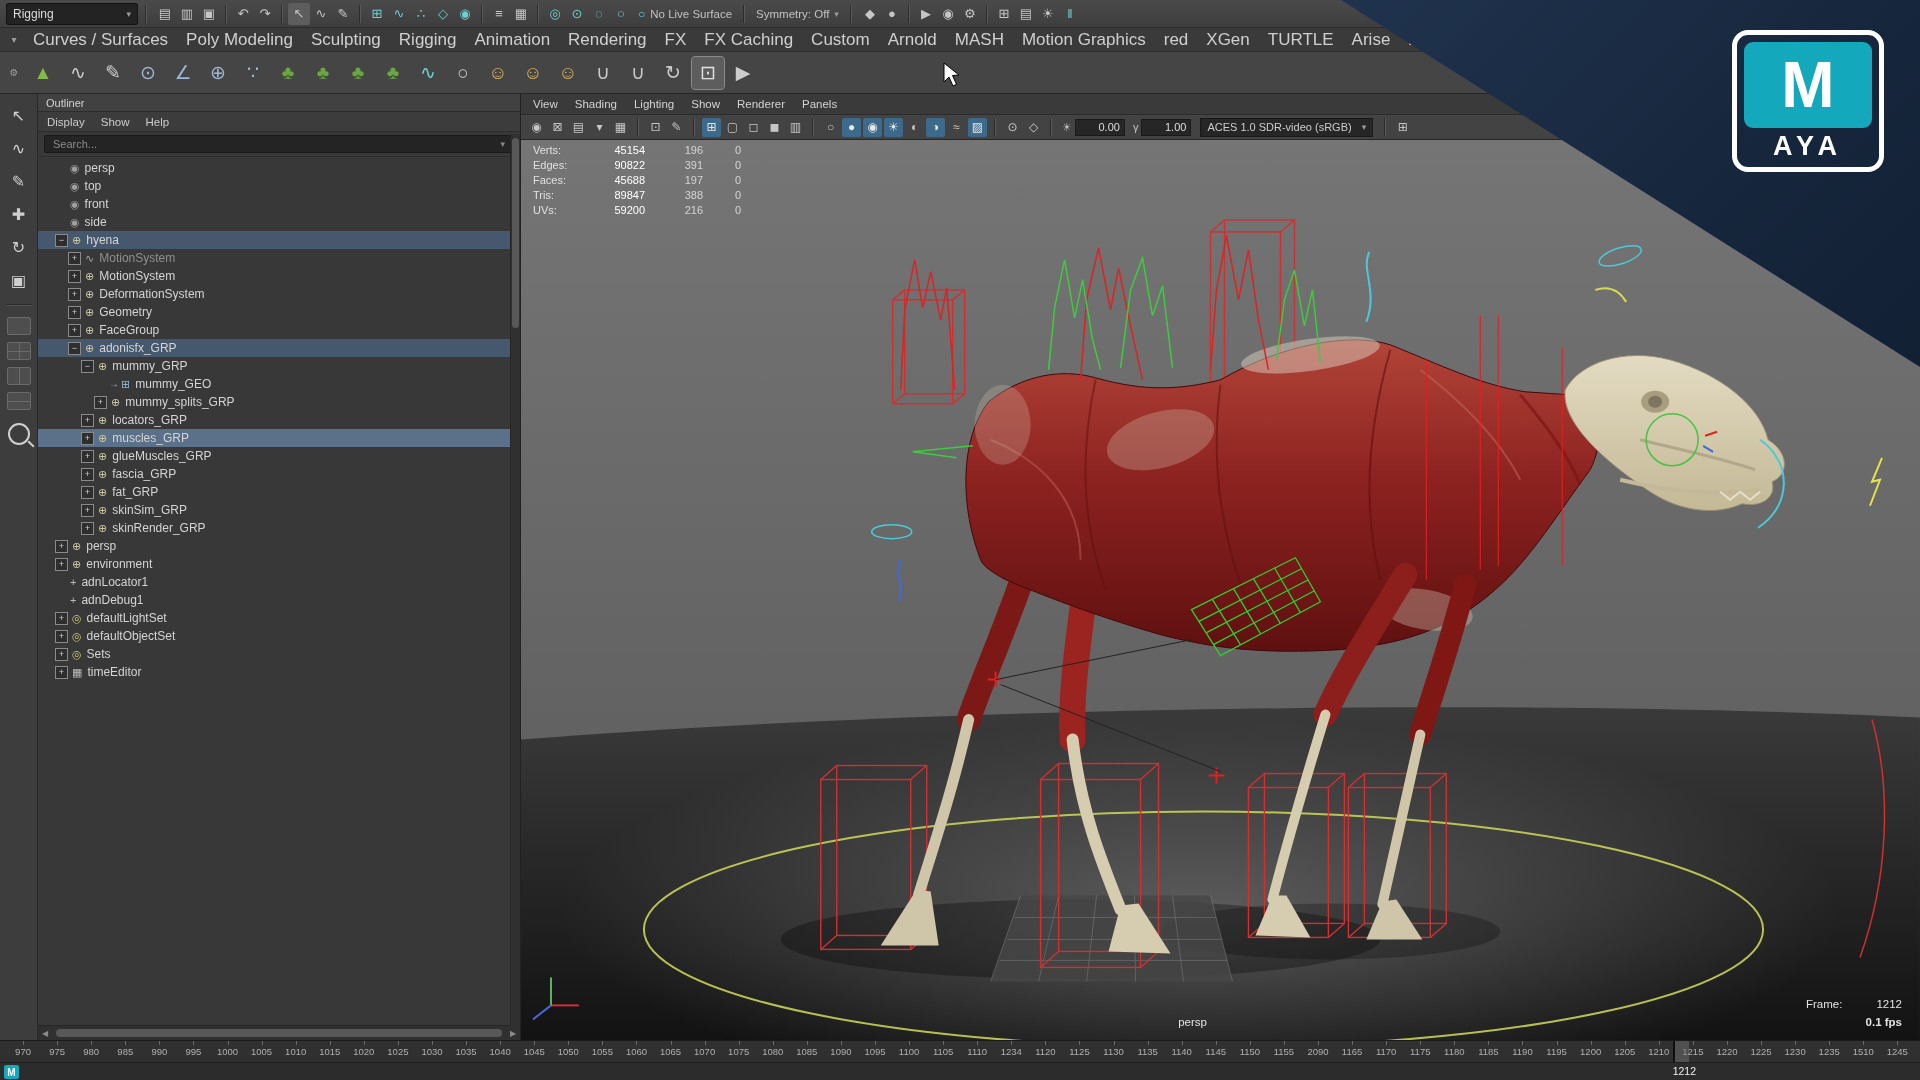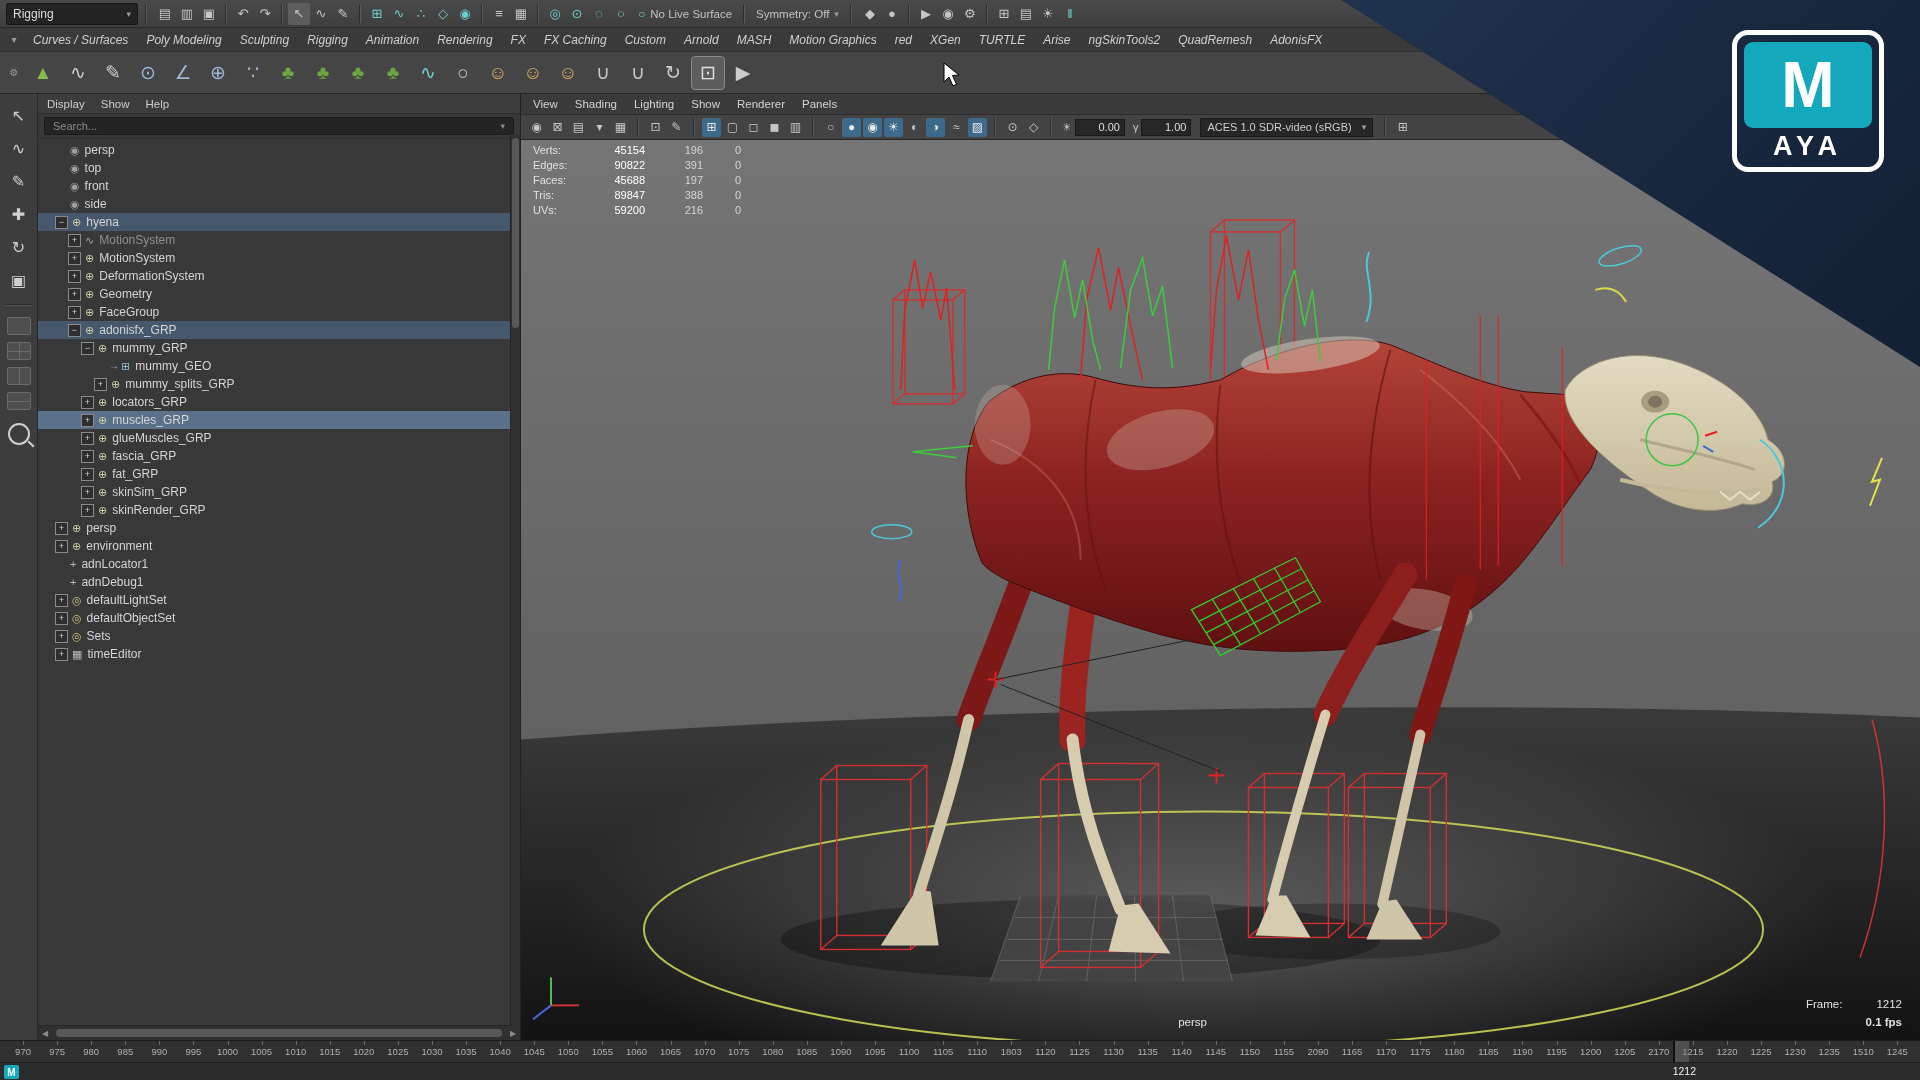--- a/index.html
+++ b/index.html
@@ -20,21 +20,21 @@
   .tbico.teal{color:#6fd0d0;}
   .tbico.on{background:#5d5d5d;}
   .mb-label{display:flex;align-items:center;gap:5px;font-size:11.5px;color:#c2c2c2;margin:0 4px;white-space:nowrap;}
   .mb-label .dot{color:#6fd0d0;font-size:12px;}
   .mb-label .car{font-size:9px;color:#9a9a9a;}
 
   
   .shelf-tabs{position:absolute;left:0;top:28px;width:1920px;height:24px;background:#3a3a3a;
               border-bottom:1px solid #2e2e2e;display:flex;align-items:center;padding-left:4px;box-sizing:border-box;}
   .shelf-mini{width:20px;height:16px;display:flex;align-items:center;justify-content:center;font-size:10px;color:#9c9c9c;}
-  .shelf-tab{padding:0 9px;font-size:12px;color:#cfcfcf;height:100%;display:flex;align-items:center;white-space:nowrap;font-style:italic;}
+  .shelf-tab{padding:0 9px;font-size:17px;color:#cfcfcf;height:100%;display:flex;align-items:center;white-space:nowrap;}
   .shelf-icons{position:absolute;left:0;top:52px;width:1920px;height:42px;background:#454545;
                border-bottom:1px solid #262626;display:flex;align-items:center;padding-left:4px;box-sizing:border-box;gap:3px;}
   .shelf-ico{width:32px;height:32px;display:flex;align-items:center;justify-content:center;font-size:19px;border-radius:3px;}
   .shelf-ico.hover{background:#5d5d5d;outline:1px solid #8a8a8a;}
 
   
   .main{position:absolute;left:0;top:94px;width:1920px;height:946px;display:flex;}
 
   
   .toolbox{width:38px;background:#3d3d3d;border-right:1px solid #292929;display:flex;flex-direction:column;
@@ -252,20 +252,21 @@
         <div class="layout-btn">
           <div class="v"></div>
         </div>
         <div class="layout-btn">
           <div class="h"></div>
         </div>
         <div class="zoomico"></div>
       </div>
 
     <div class="outliner">
+      <div class="o-header">Outliner</div>
       <div class="o-menus">
           <span>Display</span>
           <span>Show</span>
           <span>Help</span>
         </div>
       <div class="o-search">
         <div class="o-search-box">
           <span>Search...</span>
           <span style="font-size:9px;color:#8a8a8a;">▾</span>
         </div>
@@ -705,40 +706,40 @@
         <span class="tick">1065</span>
         <span class="tick">1070</span>
         <span class="tick">1075</span>
         <span class="tick">1080</span>
         <span class="tick">1085</span>
         <span class="tick">1090</span>
         <span class="tick">1095</span>
         <span class="tick">1100</span>
         <span class="tick">1105</span>
         <span class="tick">1110</span>
-        <span class="tick">1803</span>
+        <span class="tick">1234</span>
         <span class="tick">1120</span>
         <span class="tick">1125</span>
         <span class="tick">1130</span>
         <span class="tick">1135</span>
         <span class="tick">1140</span>
         <span class="tick">1145</span>
         <span class="tick">1150</span>
         <span class="tick">1155</span>
         <span class="tick">2090</span>
         <span class="tick">1165</span>
         <span class="tick">1170</span>
         <span class="tick">1175</span>
         <span class="tick">1180</span>
         <span class="tick">1185</span>
         <span class="tick">1190</span>
         <span class="tick">1195</span>
         <span class="tick">1200</span>
         <span class="tick">1205</span>
-        <span class="tick">2170</span>
+        <span class="tick">1210</span>
         <span class="tick">1215</span>
         <span class="tick">1220</span>
         <span class="tick">1225</span>
         <span class="tick">1230</span>
         <span class="tick">1235</span>
         <span class="tick">1510</span>
         <span class="tick">1245</span>
       </div>
     <div class="playhead" id="playhead" style="left: calc(88% - 16.9px);"></div>
   </div>

